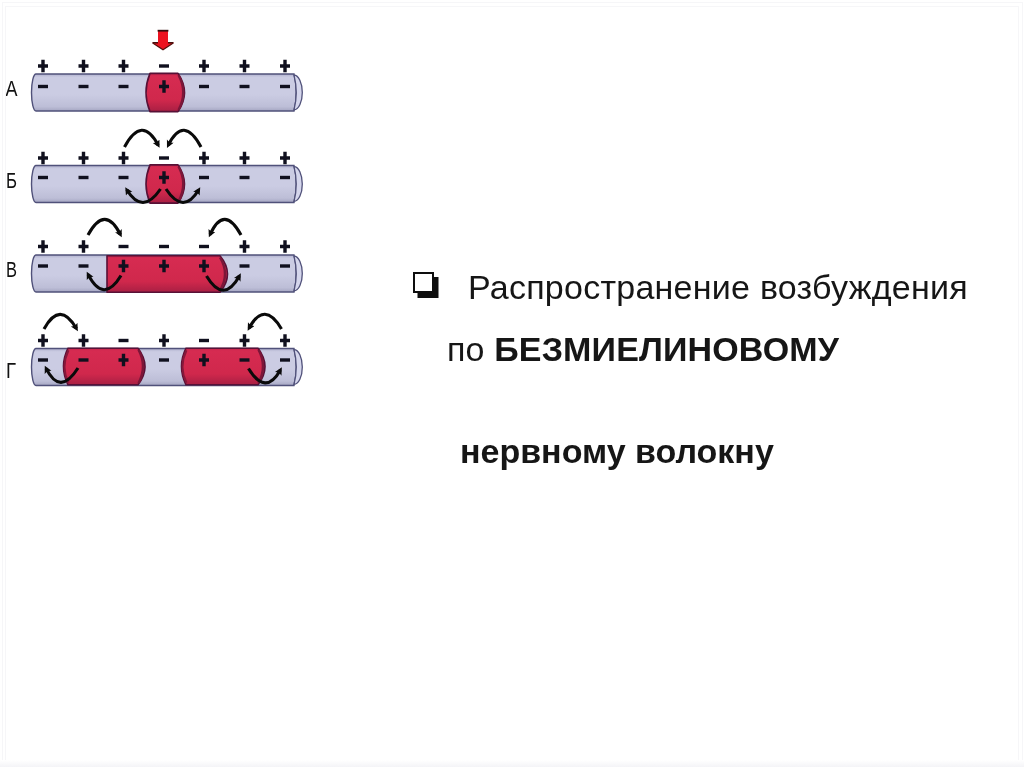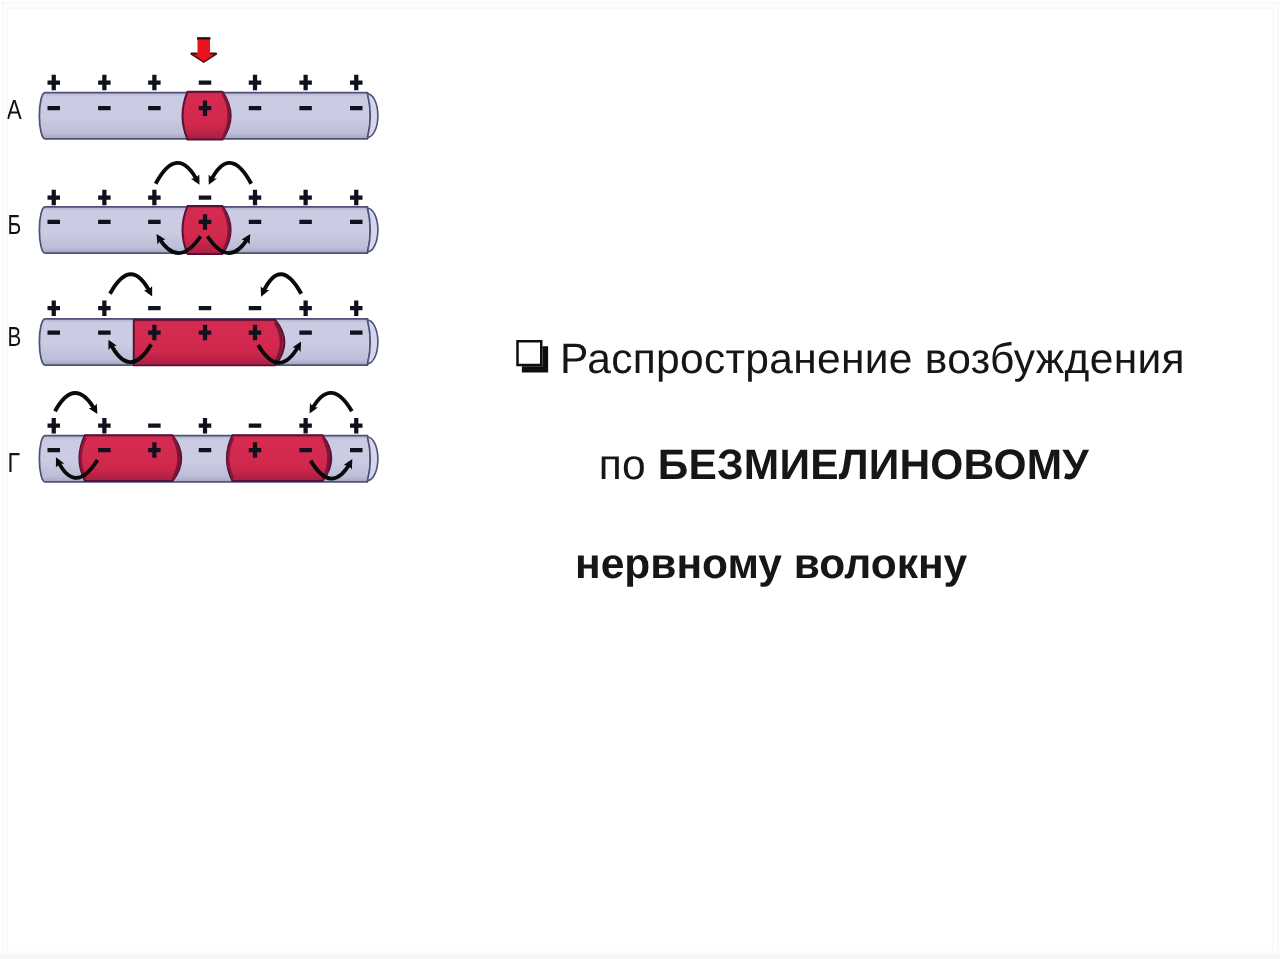--- a/index.html
+++ b/index.html
@@ -146,18 +146,18 @@
       <path d="M78.5,360.0H88.5"></path>
       <path d="M118.5,360.0H128.5 M123.5,353.8V366.2"></path>
       <path d="M159,360.0H169"></path>
       <path d="M199,360.0H209 M204,353.8V366.2"></path>
       <path d="M239.5,360.0H249.5"></path>
       <path d="M280,360.0H290"></path>
 </g>
 </svg>
 
 <div id="bullet"></div>
-<div class="tl" style="left:448px;top:267.9px;letter-spacing:0.25px;text-align:center;">Распространение возбуждения</div>
-<div class="tl" style="left:447px;top:353px;letter-spacing:0.15px;margin-left:32px;">по <b>БЕЗМИЕЛИНОВОМУ</b></div>
+<div class="tl" style="left:468px;top:267.9px;letter-spacing:0.25px;text-align:center;">Распространение возбуждения</div>
+<div class="tl" style="left:447px;top:330px;letter-spacing:0.15px;">по <b>БЕЗМИЕЛИНОВОМУ</b></div>
 <div class="tl" style="left:448px;top:431.8px;font-weight:bold;margin-left:12px;">нервному волокну</div>
 <div class="frame" id="f1"></div>
 <div class="frame" id="f2"></div>
 <div id="bottomfade"></div>
 
 </body></html>

